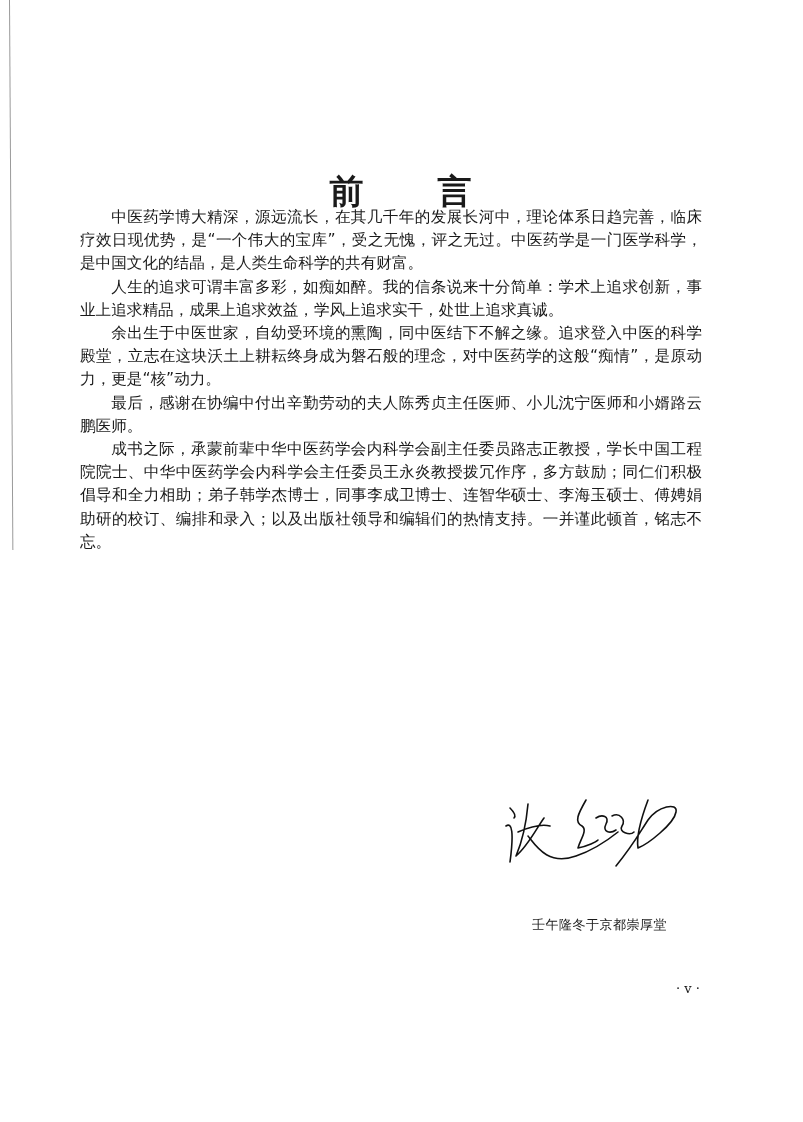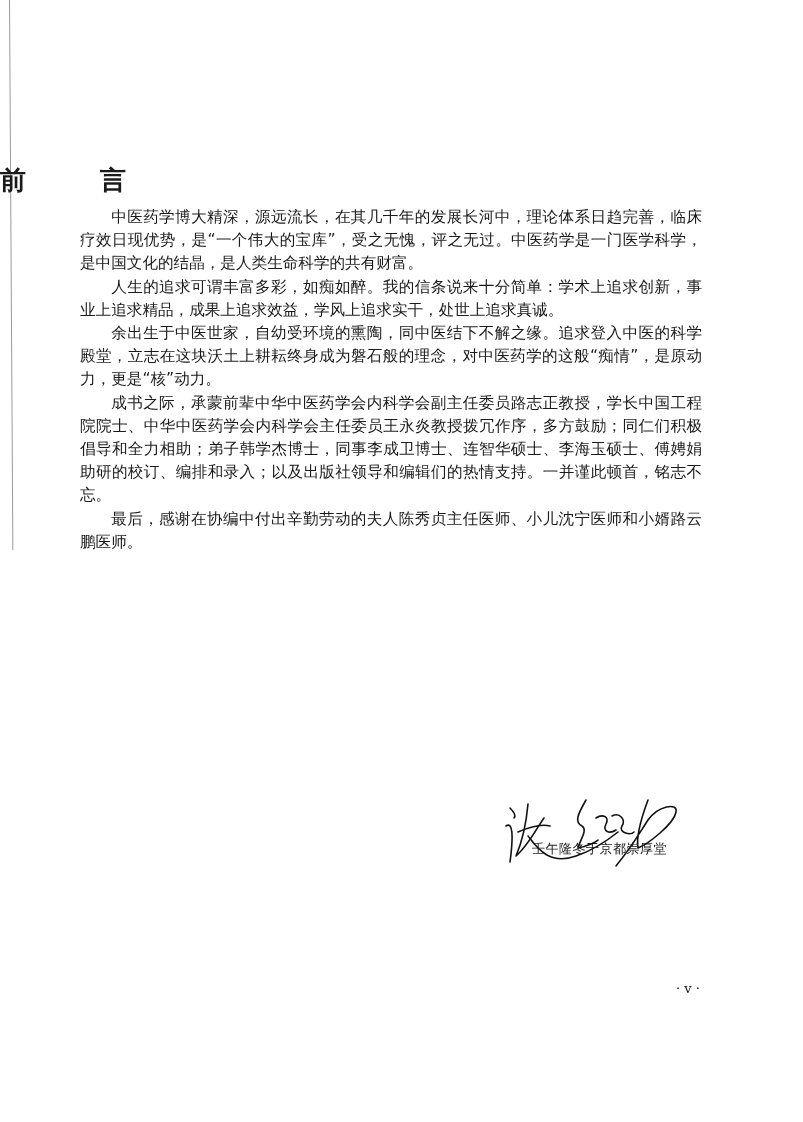--- a/index.html
+++ b/index.html
@@ -7,58 +7,58 @@
     width: 803px; height: 1122px; position: relative; overflow: hidden;
     font-family: "DejaVu Sans", "Liberation Sans", sans-serif;
     color: #1a1a1a;
   }
   .edge-line {
     position: absolute; left: 9px; top: 0; width: 1px; height: 550px;
     background: #9a9a9a; transform: rotate(-0.35deg); transform-origin: top left;
   }
   .title {
     position: absolute; top: 146px; left: 0; width: 803px;
-    text-align: left; font-size: 26px; font-weight: bold; letter-spacing: 2px;
+    text-align: center; font-size: 34px; font-weight: bold; letter-spacing: 2px;
     font-family: "DejaVu Sans", sans-serif;
   }
   .title span { display: inline-block; }
   .title .gap { width: 72px; }
   .body {
     position: absolute; top: 206px; left: 80px; width: 622px;
     font-size: 15.6px; line-height: 23.2px; text-align: justify;
     text-justify: inter-character;
   }
   .body p { margin: 0; text-indent: 2em; }
   .signature {
     position: absolute; left: 498px; top: 796px; width: 200px; height: 80px;
   }
   .sig-place {
-    position: absolute; left: 532px; top: 840px; font-size: 13px;
+    position: absolute; left: 532px; top: 916px; font-size: 13px;
     font-family: Liberation Sans, sans-serif; letter-spacing: 0.5px;
   }
   .page-num {
     position: absolute; left: 676px; top: 981px; font-size: 13px;
     font-family: "DejaVu Serif", "Liberation Serif", serif;
   }
 </style>
 </head>
 <body>
 
 <div class="edge-line"></div>
 
 <h1 class="title">
   <span>前</span><span class="gap"></span><span>言</span>
 </h1>
 
 <div class="body">
   <p>中医药学博大精深，源远流长，在其几千年的发展长河中，理论体系日趋完善，临床疗效日现优势，是“一个伟大的宝库”，受之无愧，评之无过。中医药学是一门医学科学，是中国文化的结晶，是人类生命科学的共有财富。</p>
   <p>人生的追求可谓丰富多彩，如痴如醉。我的信条说来十分简单：学术上追求创新，事业上追求精品，成果上追求效益，学风上追求实干，处世上追求真诚。</p>
   <p>余出生于中医世家，自幼受环境的熏陶，同中医结下不解之缘。追求登入中医的科学殿堂，立志在这块沃土上耕耘终身成为磐石般的理念，对中医药学的这般“痴情”，是原动力，更是“核”动力。</p>
+  <p>最后，感谢在协编中付出辛勤劳动的夫人陈秀贞主任医师、小儿沈宁医师和小婿路云鹏医师。</p>
   <p>成书之际，承蒙前辈中华中医药学会内科学会副主任委员路志正教授，学长中国工程院院士、中华中医药学会内科学会主任委员王永炎教授拨冗作序，多方鼓励；同仁们积极倡导和全力相助；弟子韩学杰博士，同事李成卫博士、连智华硕士、李海玉硕士、傅娉娟助研的校订、编排和录入；以及出版社领导和编辑们的热情支持。一并谨此顿首，铭志不忘。</p>
-  <p>最后，感谢在协编中付出辛勤劳动的夫人陈秀贞主任医师、小儿沈宁医师和小婿路云鹏医师。</p>
 </div>
 
 <svg class="signature" viewBox="0 0 200 80" fill="none" stroke="#111" stroke-width="1.6" stroke-linecap="round" stroke-linejoin="round">
   <title>沈绍功</title>
   <path d="M12 12 C 16 16, 18 20, 16 22"></path>
   <path d="M8 30 C 14 26, 16 36, 12 66"></path>
   <path d="M30 8 C 28 30, 24 46, 18 60 C 30 50, 40 30, 46 22 M20 36 C 34 30, 44 28, 52 30"></path>
   <path d="M30 40 C 38 50, 50 70, 78 60 C 96 54, 110 44, 120 36"></path>
   <path d="M88 4 C 80 18, 76 26, 84 30 C 90 34, 82 44, 80 52 C 90 50, 98 46, 100 44"></path>
   <path d="M98 22 C 104 18, 112 20, 108 28 C 104 36, 112 38, 118 34"></path>

